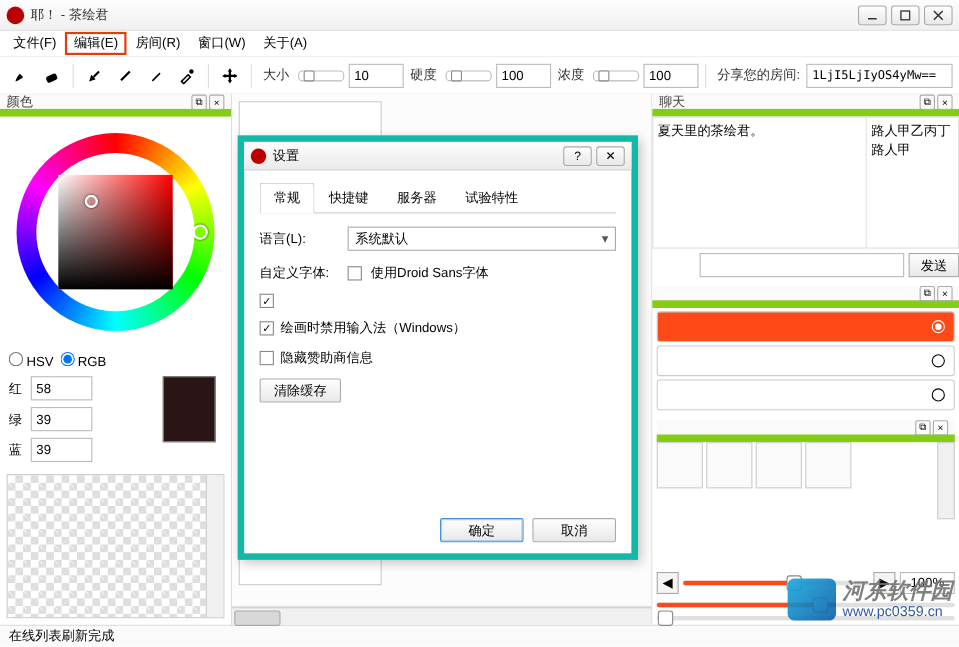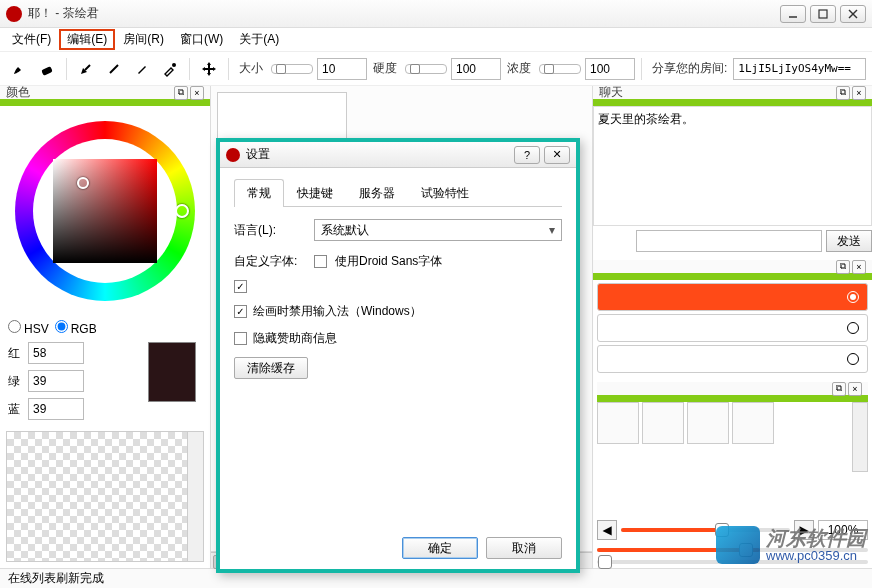--- a/index.html
+++ b/index.html
@@ -81,21 +81,21 @@
 .zoom-row { display: flex; align-items: center; padding: 4px; gap: 4px; }
 .slider-track { flex: 1; height: 4px; background: #e0e0e0; border-radius: 2px; position: relative; }
 .slider-track.filled::before{content:"";position:absolute;left:0;top:0;bottom:0;width:60%;background:#ff4a17;border-radius:2px;}
 .slider-thumb { position: absolute; width: 14px; height: 14px; background: #fff; border: 1px solid #888; border-radius: 3px; top: 50%; transform: translate(-50%,-50%); }
 .zoom-box { width: 50px; height: 20px; border: 1px solid #bbb; text-align: center; line-height: 18px; background: #fff; }
 .pan-btn { width:20px; height:20px; border:1px solid #aaa; background:#f4f4f4; display:flex; align-items:center; justify-content:center; cursor:pointer;}
 
 .statusbar { height: 20px; border-top: 1px solid #ddd; padding: 0 8px; display: flex; align-items: center; color: #000000; background: #fafafa; }
 
 
-.modal { position: absolute; left: 216px; top: 138px; width: 364px; height: 435px; background: #fff; border: 4px solid #14b8a6; box-shadow: 3px 3px 10px rgba(0,0,0,.25); }
+.modal { position: absolute; left: 216px; top: 123px; width: 364px; height: 386px; background: #fff; border: 6px solid #14b8a6; box-shadow: 3px 3px 10px rgba(0,0,0,.25); }
 .modal-titlebar { height: 26px; background: linear-gradient(#fdfdfd,#eaeaea); display: flex; align-items: center; padding: 0 6px; border-bottom: 1px solid #ccc; }
 .modal-titlebar .app-icon { width: 14px; height: 14px; background:#b00; border-radius:50%; margin-right:6px; }
 .modal-titlebar .mtitle { flex: 1; }
 .modal-tb-btn { width: 26px; height: 18px; border: 1px solid #aaa; border-radius: 3px; margin-left: 4px; background: linear-gradient(#fefefe,#e8e8e8); display:flex;align-items:center;justify-content:center;font-size:11px;cursor:pointer;}
 .modal-body { padding: 10px 14px; }
 .tabs { display: flex; border-bottom: 1px solid #ccc; }
 .tab { padding: 5px 12px; border: 1px solid transparent; border-bottom: none; cursor: pointer; position:relative; top:1px; }
 .tab.active { border-color: #ccc; background: #fff; border-radius: 3px 3px 0 0; }
 .form-row { display: flex; align-items: center; margin-top: 12px; gap: 8px; }
 .form-row .flabel { width: 72px; }
@@ -257,20 +257,24 @@
   <div class="right-panel">
     <div class="panel-header">
       <span class="ph-title">聊天</span>
       <span class="ph-btn">⧉</span>
       <span class="ph-btn">×</span>
     </div>
     <div class="chat-area">
       <div class="chat-main">
         <div>夏天里的茶绘君。</div>
       </div>
+      <div class="chat-users">
+        <div>路人甲乙丙丁</div>
+        <div>路人甲</div>
+      </div>
     </div>
     <div class="chat-send-row">
       <input class="chat-input" style="">
       <button class="send-btn">发送</button>
     </div>
 
     <div class="layer-section">
       <div class="panel-header">
         <span class="ph-title"></span>
         <span class="ph-btn">⧉</span>

